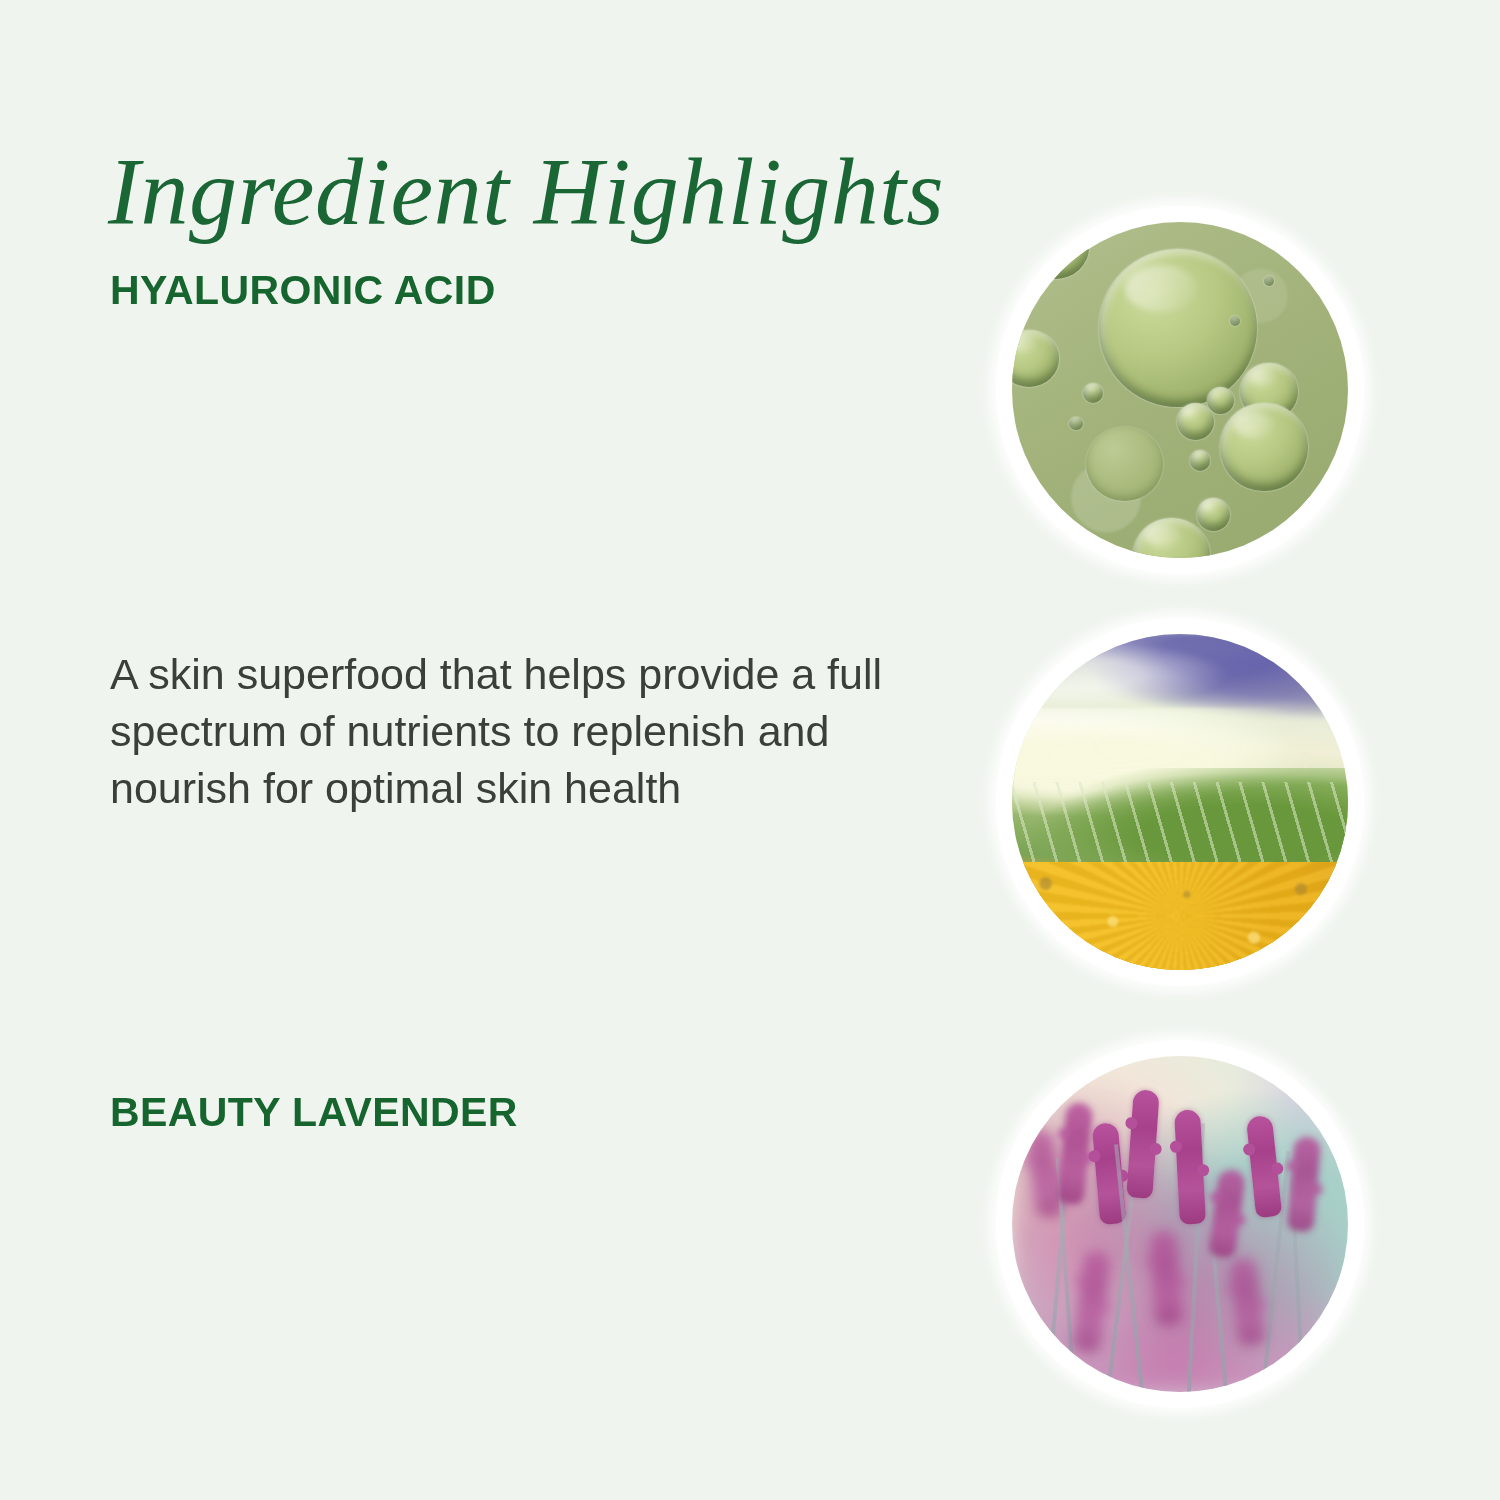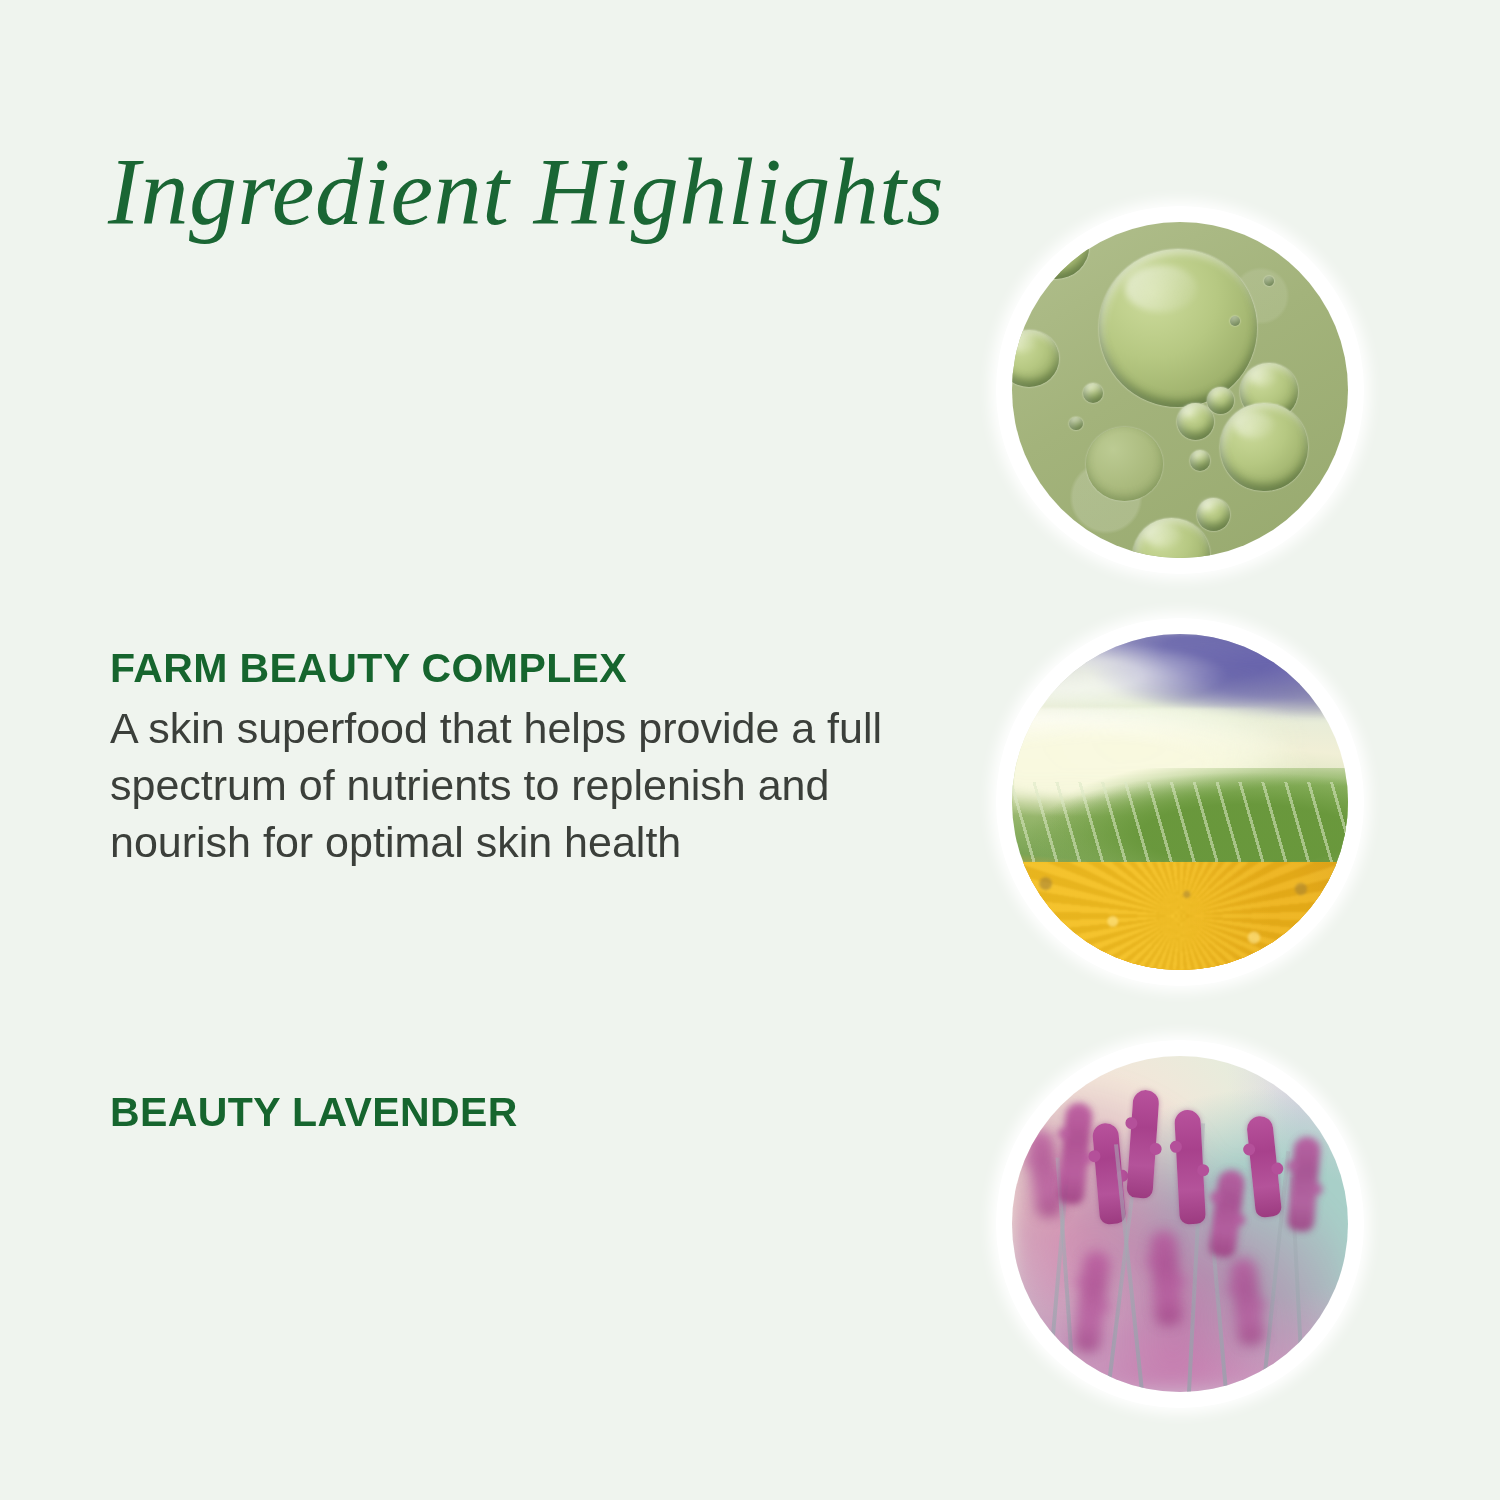--- a/index.html
+++ b/index.html
@@ -255,24 +255,24 @@
 </head>
 <body>
 
 <div class="page">
 
   <h1 class="page-title">Ingredient Highlights</h1>
 
   <div class="text-col">
 
     <div class="block block-1">
+      <div class="ingredient-name">HYALURONIC ACID</div>
     </div>
 
     <div class="block block-2">
-      <div class="ingredient-name">FARM BEAUTY COMPLEX</div>
       <p class="ingredient-desc">A skin superfood that helps provide a full spectrum of nutrients to replenish and nourish for optimal skin health</p>
     </div>
 
     <div class="block block-3">
       <div class="ingredient-name">BEAUTY LAVENDER</div>
     </div>
 
   </div>
 
   <div class="circle-wrap circle-1">

